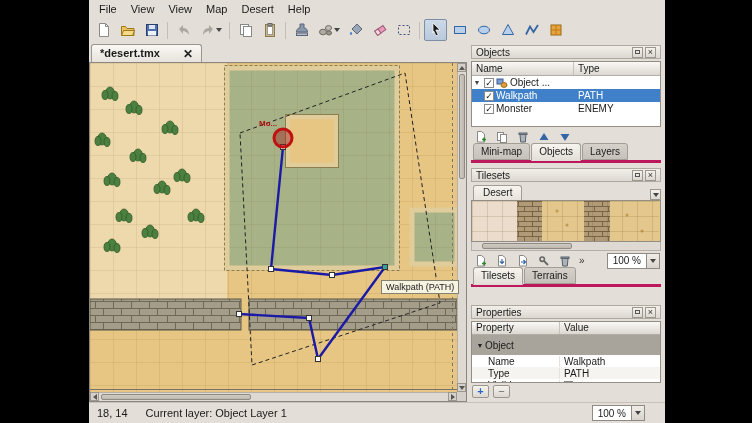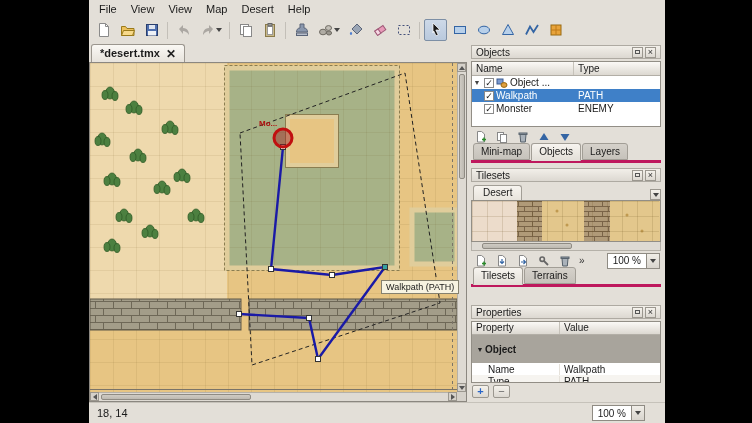--- a/index.html
+++ b/index.html
@@ -22,21 +22,21 @@
   .tri-down{display:inline-block;width:0;height:0;border-left:3px solid transparent;border-right:3px solid transparent;border-top:4px solid #444}
   .tri-up-s{display:inline-block;width:0;height:0;border-left:3px solid transparent;border-right:3px solid transparent;border-bottom:4px solid #555}
   .tri-down-s{display:inline-block;width:0;height:0;border-left:3px solid transparent;border-right:3px solid transparent;border-top:4px solid #555}
   .tri-left-s{display:inline-block;width:0;height:0;border-top:3px solid transparent;border-bottom:3px solid transparent;border-right:4px solid #555}
   .tri-right-s{display:inline-block;width:0;height:0;border-top:3px solid transparent;border-bottom:3px solid transparent;border-left:4px solid #555}
 
   
   .content{flex:1;display:flex;min-height:0}
   .left-col{width:378px;display:flex;flex-direction:column;min-height:0;flex:0 0 auto}
   .doc-tabbar{height:19px;display:flex;align-items:flex-end;padding-left:2px;flex:0 0 auto}
-  .doc-tab{display:flex;align-items:flex-end;gap:6px;background:linear-gradient(#faf8f4,#e7e3dc);border:1px solid #9b968e;border-bottom:none;border-radius:3px 3px 0 0;padding:2px 8px 3px;font-weight:bold}
+  .doc-tab{display:flex;align-items:flex-end;gap:23px;background:linear-gradient(#faf8f4,#e7e3dc);border:1px solid #9b968e;border-bottom:none;border-radius:3px 3px 0 0;padding:2px 8px 3px;font-weight:bold}
   .doc-close{font-weight:bold;font-size:12px;line-height:10px;color:#222}
 
   .canvas-wrap{position:relative;flex:1;border:1px solid #8b8780;background:#d946ef;overflow:hidden}
   svg.map{position:absolute;left:0;top:0;display:block}
   .tooltip{position:absolute;left:291px;top:217px;background:#f7f3e1;border:1px solid #85816f;font-size:9px;padding:1px 4px;white-space:nowrap;z-index:6}
 
   .vscroll{position:absolute;top:0;right:0;width:9px;bottom:9px;background:#dedad3;border-left:1px solid #b5b1a9}
   .vthumb{position:absolute;left:1px;right:1px;top:11px;height:105px;background:linear-gradient(90deg,#cfcbc3,#bdb9b1);border:1px solid #8f8b83;border-radius:2px}
   .hscroll{position:absolute;left:0;right:9px;bottom:0;height:9px;background:#dedad3;border-top:1px solid #b5b1a9}
   .hthumb{position:absolute;top:1px;bottom:1px;left:11px;width:150px;background:linear-gradient(#cfcbc3,#bdb9b1);border:1px solid #8f8b83;border-radius:2px}
@@ -82,21 +82,21 @@
   .ts-hthumb{position:absolute;top:1px;bottom:1px;left:10px;width:90px;background:linear-gradient(#cfcbc3,#bdb9b1);border:1px solid #8f8b83;border-radius:2px}
 
   .combo{display:flex;align-items:center;border:1px solid #8f8b83;background:#fff;height:16px;font-size:10px}
   .combo .val{padding:0 5px;min-width:34px;text-align:right}
   .combo .cbtn{width:13px;height:100%;background:linear-gradient(#f0ede7,#d8d4cd);border-left:1px solid #8f8b83;display:flex;align-items:center;justify-content:center}
 
   .prop{background:#fff;border:1px solid #928e86;font-size:10px;flex:1;min-height:0;overflow:hidden;display:flex;flex-direction:column}
   .prop-head{display:flex;height:13px;background:linear-gradient(#fbf9f6,#dcd8d1);border-bottom:1px solid #b2aea6;flex:0 0 auto}
   .prop-head .c1{width:88px;padding:0 4px;border-right:1px solid #c6c2ba}
   .prop-head .c2{flex:1;padding:0 4px}
-  .prop-group{height:28px;background:#a8a49c;display:flex;align-items:center;font-weight:bold;padding-left:3px;flex:0 0 auto}
+  .prop-group{height:20px;background:#a8a49c;display:flex;align-items:center;font-weight:normal;padding-left:3px;flex:0 0 auto}
   .prop-group .exp{color:#222}
   .prow{display:flex;height:12px;align-items:center;flex:0 0 auto}
   .prow .c1{width:88px;padding:0 4px 0 16px;border-right:1px solid #e6e2db;overflow:hidden}
   .prow .c2{flex:1;padding:0 4px;overflow:hidden}
   .prow.alt{background:#f6f4f0}
   .pchk{width:9px;height:9px;border:1px solid #8a8a8a;background:#fff;font-size:8px;line-height:8px;text-align:center}
   .prop-clip{flex:1;background:#fff;border-top:1px solid #eee}
   .prop-bottom{display:flex;gap:4px;padding:2px 1px;align-items:center;height:17px;flex:0 0 auto}
   .pbtn{width:17px;height:13px;display:flex;align-items:center;justify-content:center;border:1px solid #9b978f;border-radius:2px;background:linear-gradient(#f5f2ec,#dcd8d1);font-size:11px;line-height:1}
   .pbtn.plus{color:#2a66c8;font-weight:bold}
@@ -598,20 +598,21 @@
       <div class="prop-bottom">
         <div class="pbtn plus">+</div>
         <div class="pbtn minus">−</div>
       </div>
 
     </div>
   </div>
 
   <div class="statusbar">
     <span>18, 14</span>
+    <span>Current layer: Object Layer 1</span>
     <div class="combo status-zoom">
       <span class="val">100 %</span>
       <span class="cbtn">
           <span class="tri-down"></span>
         </span>
     </div>
   </div>
 
 </div>
 

